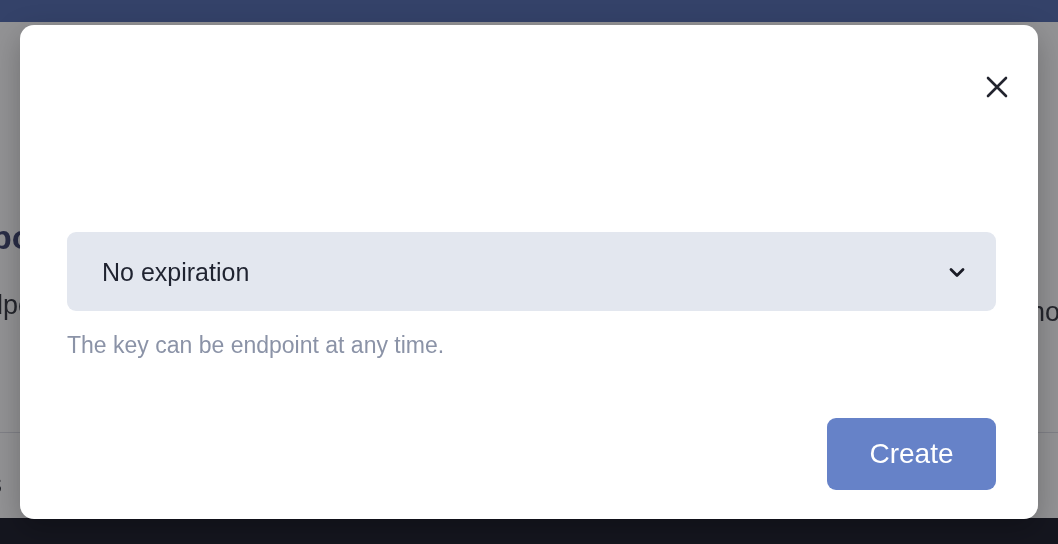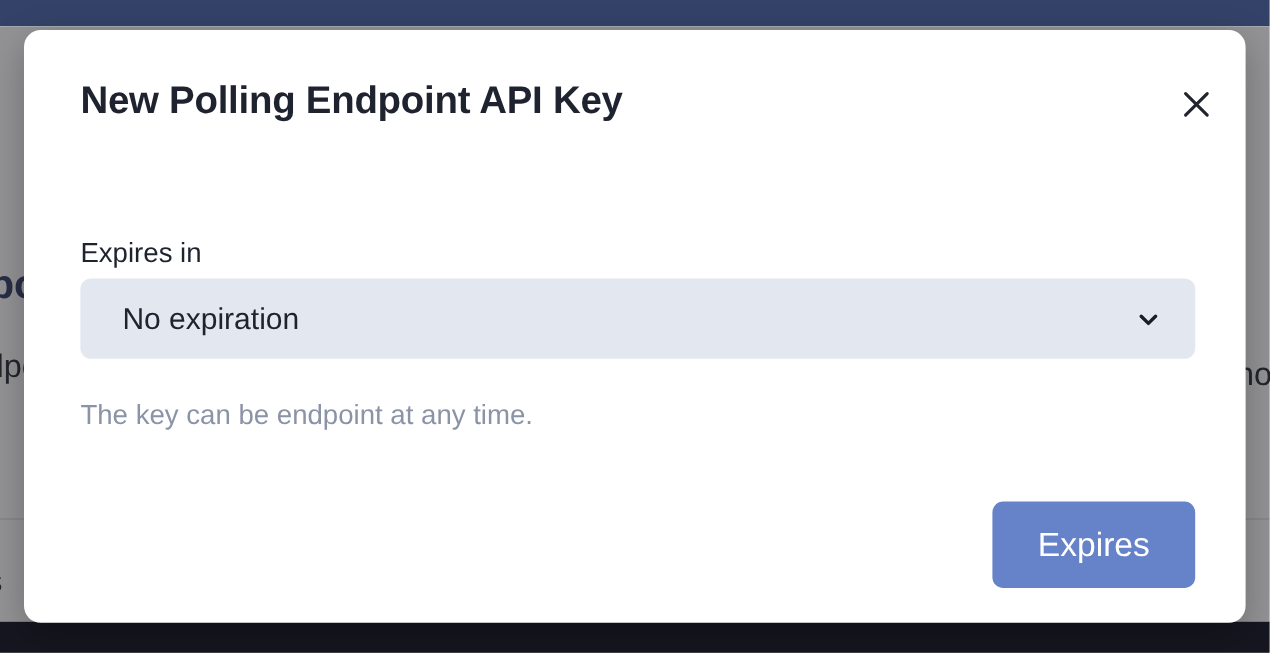--- a/index.html
+++ b/index.html
@@ -139,21 +139,21 @@
     font-size: 23px;
     color: #1f2330;
     white-space: nowrap;
   }
 
   .select-wrap {
     position: absolute;
     left: 47px;
     top: 207px;
     width: 929px;
-    height: 67px;
+    height: 79px;
   }
   .select-box {
     width: 100%;
     height: 100%;
     box-sizing: border-box;
     background: #e3e7ef;
     border: none;
     border-radius: 9px;
     font-family: "Liberation Sans", sans-serif;
     font-size: 25px;
@@ -217,36 +217,34 @@
     <div class="bg-line-3">this</div>
   </div>
 
   <div class="bottombar"></div>
 </div>
 
 <div id="overlay"></div>
 
 <div id="modal">
 
-  <div class="modal-title">New Polling Endpoint API Key</div>
 
   <button class="close-button">
     <svg width="26" height="26" viewBox="0 0 26 26" aria-hidden="true">
       <path d="M4 4 L22 22 M22 4 L4 22" stroke="#22242e" stroke-width="2.6" stroke-linecap="round"></path>
     </svg>
   </button>
 
-  <div class="field-label">Expires in</div>
 
   <div class="select-wrap">
     <div class="select-box">No expiration</div>
     <span class="select-chevron">
       <svg width="24" height="24" viewBox="0 0 24 24" aria-hidden="true">
         <path d="M6 9.5 L12 15.5 L18 9.5" fill="none" stroke="#1a1c26" stroke-width="2.8" stroke-linecap="round" stroke-linejoin="round"></path>
       </svg>
     </span>
   </div>
 
   <div class="helper-text">The key can be endpoint at any time.</div>
 
-  <button class="create-button">Expires</button>
+  <button class="create-button">Create</button>
 
 </div>
 
 </body></html>

